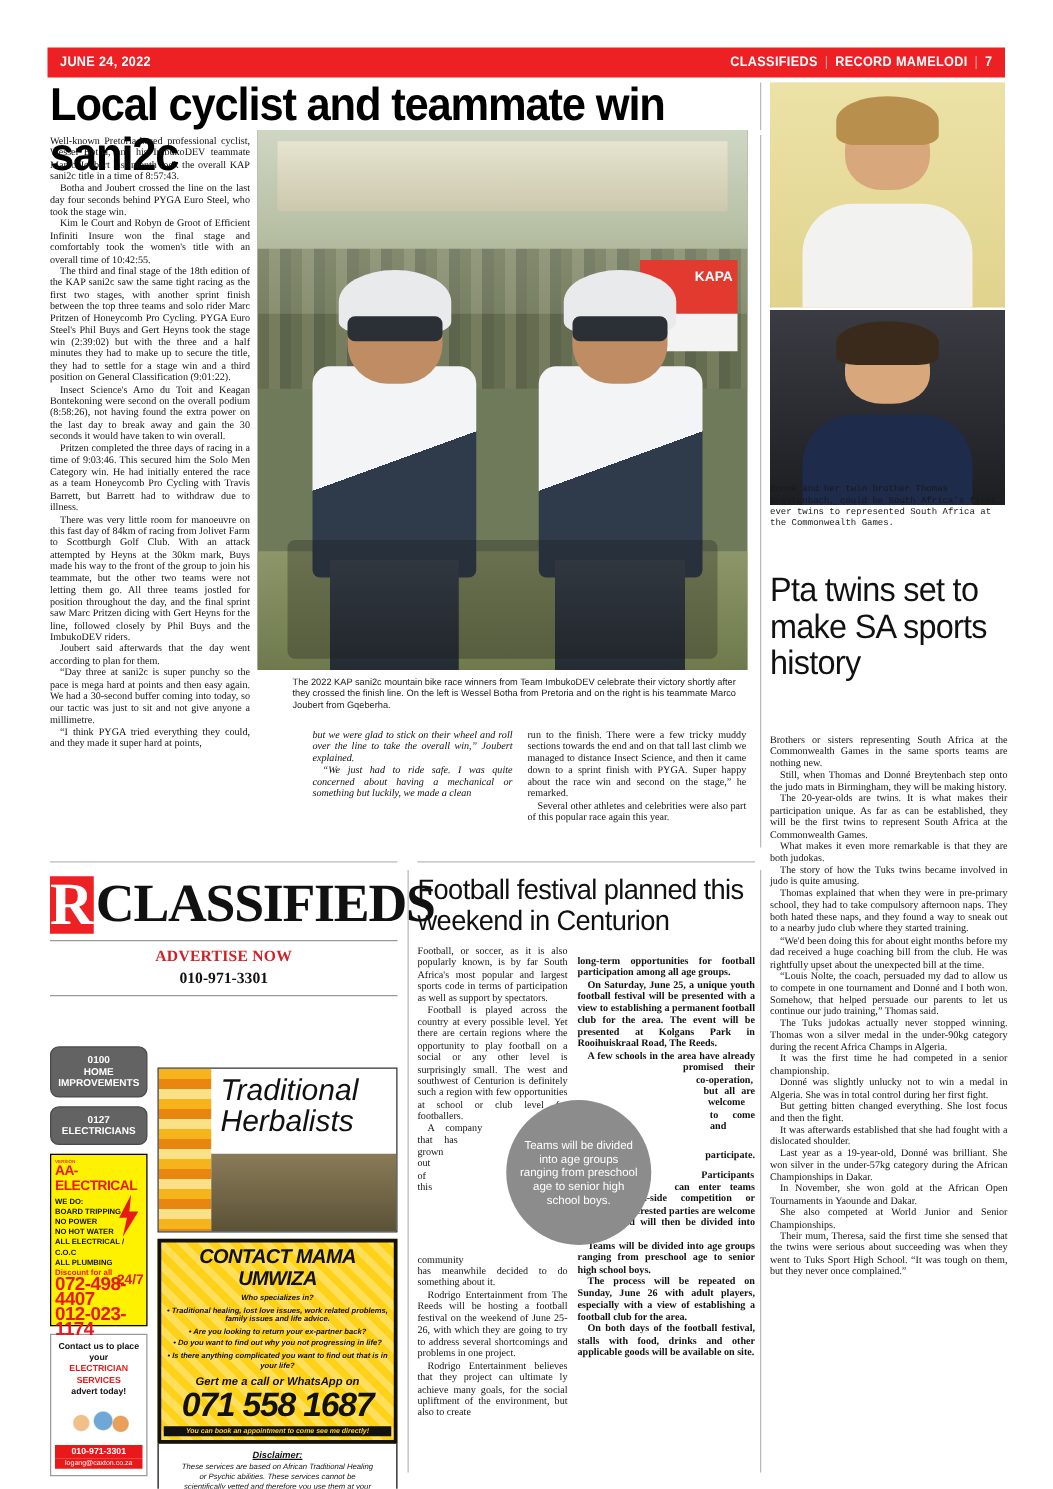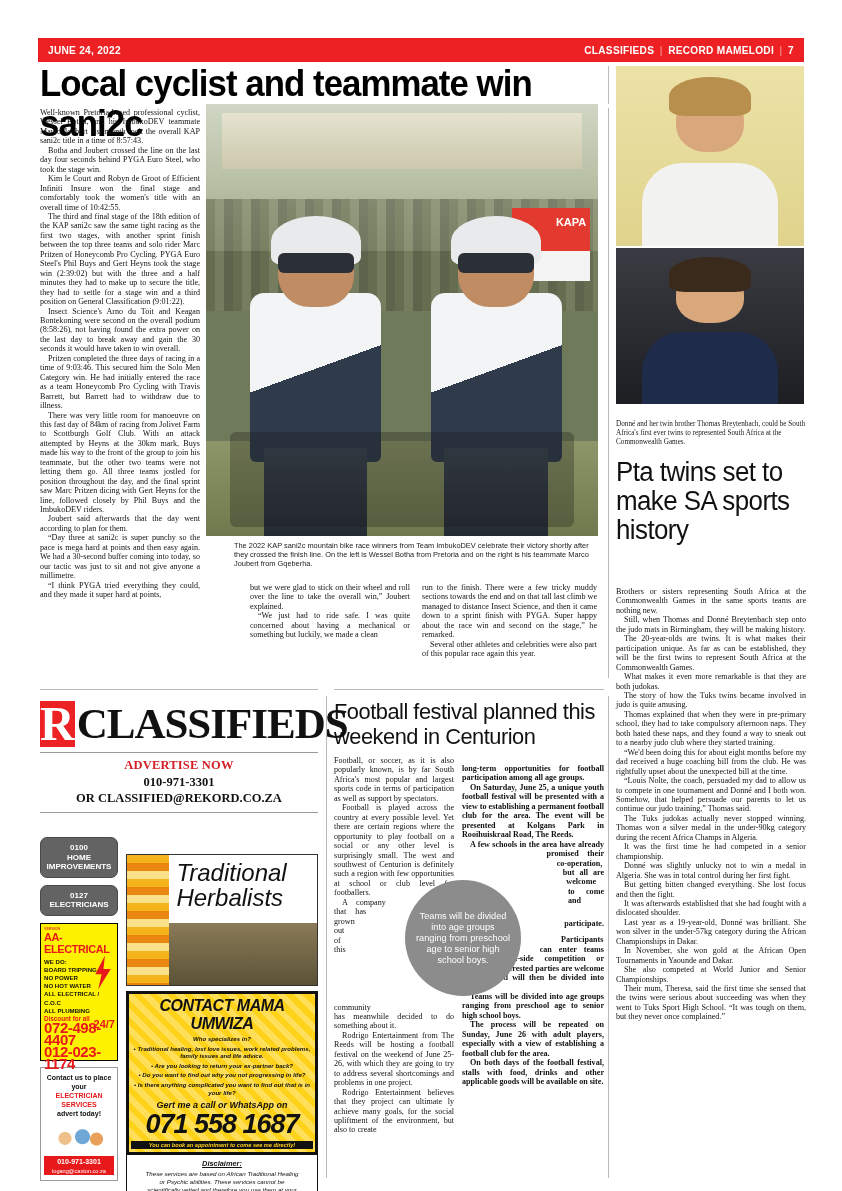--- a/index.html
+++ b/index.html
@@ -46,21 +46,21 @@
 
   
   .col-text { font-size:8.1px; line-height:9.45px; text-align:justify; }
   .col-text p { text-indent:8px; }
   .col-text p.noind { text-indent:0; }
 
   
   .cyc-col1 {
     position:absolute; left:40px; top:108px; width:160px;
   }
-  .cyc-col2 { position:absolute; left:250px; top:583px; width:160px; }
+  .cyc-col2 { position:absolute; left:250px; top:583px; width:160px;font-style:italic; }
   .cyc-col3 { position:absolute; left:422px; top:583px; width:175px; }
 
   
   .main-photo {
     position:absolute; left:206px; top:104px; width:392px; height:432px;
     overflow:hidden; background:#6f7a5a;
   }
   .mp-sky { position:absolute; left:0; top:0; width:100%; height:34%;
     background:linear-gradient(#cfd6c4,#b7bfa4 55%,#9aa585); }
   .mp-tent { position:absolute; left:4%; top:2%; width:92%; height:13%;
@@ -105,22 +105,22 @@
   .rp-bg2 { position:absolute; inset:0; background:linear-gradient(#3b3c43,#1d1e22); }
   .rp-head { position:absolute; left:32%; top:14%; width:36%; height:34%;
     background:#d8a87c; border-radius:46% 46% 44% 44%; }
   .rp-hair { position:absolute; left:28%; top:6%; width:44%; height:22%;
     background:#b98f4e; border-radius:50% 50% 20% 20%; }
   .rp-hair.dark { background:#3a2a1c; }
   .rp-body { position:absolute; left:14%; bottom:0; width:72%; height:46%;
     background:#1e2b4a; border-radius:40px 40px 0 0; }
   .rp-body.white { background:#f2f2f0; }
   .rail-caption {
-    position:absolute; left:616px; top:420px; width:190px;
-    font-family:Liberation Serif, serif;
+    position:absolute; left:616px; top:388px; width:190px;
+    font-family:Liberation Mono, monospace;
     font-size:7.2px; line-height:9.1px; color:#1a1a1a;
   }
 
   .twins-headline {
     position:absolute; left:616px; top:458px; width:200px;
     font-family:"Liberation Sans", sans-serif;
     font-weight:normal; font-size:27px; line-height:29px;
     letter-spacing:-.6px;
     transform:scaleX(.96); transform-origin:left top;
   }
@@ -345,21 +345,20 @@
   <div class="rule hr" style="left:334px; top:689px; width:270px;"></div>
 
   <div class="cl-wrap">
     <div class="cl-logo">
       <div class="cl-R">R</div>
       <div class="cl-word">CLASSIFIEDS</div>
     </div>
     <div class="cl-hr"></div>
     <div class="cl-adv">ADVERTISE NOW</div>
     <div class="cl-phone">010-971-3301</div>
-    <div class="cl-mail">OR CLASSIFIED@REKORD.CO.ZA</div>
     <div class="cl-hr" style="margin-top:6px;"></div>
   </div>
 
   <div class="ad-col-left">
     <div class="cat-pill">
       <div>0100</div>
       <div>HOME IMPROVEMENTS</div>
     </div>
     <div class="cat-pill">
       <div>0127</div>

